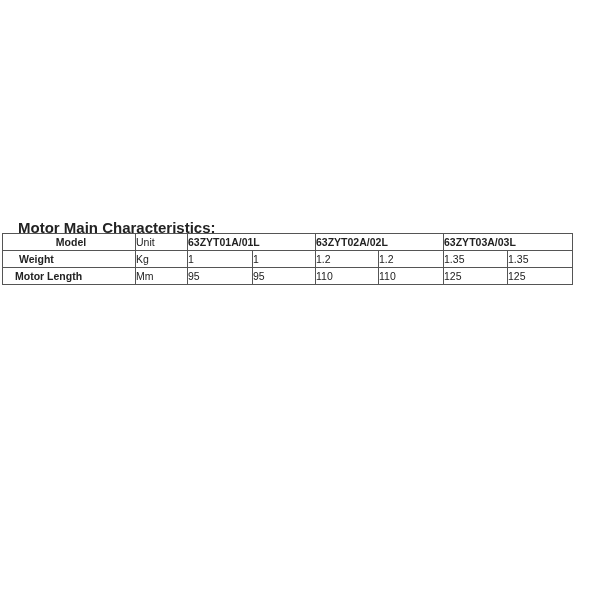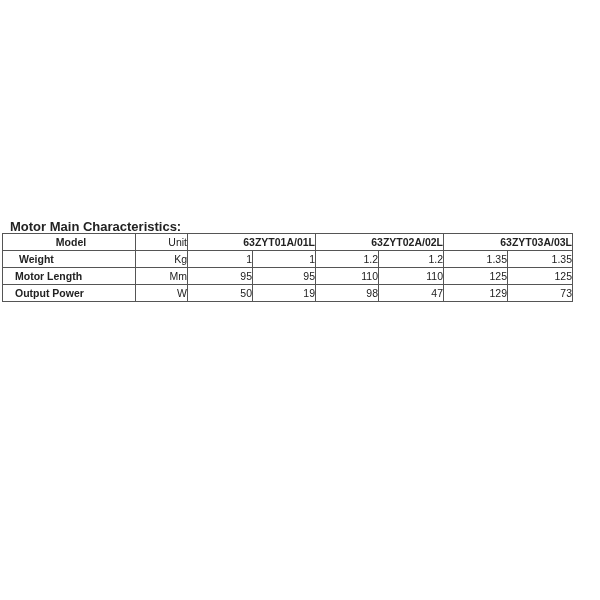--- a/index.html
+++ b/index.html
@@ -1,21 +1,21 @@
 <!DOCTYPE html>
 <html><head>
 <meta charset="utf-8">
 <style>
   html, body { margin: 0; padding: 0; background: #ffffff; }
   body { width: 600px; height: 600px; position: relative; overflow: hidden;
          font-family: "Liberation Sans", sans-serif; color: #222; }
-  .title { position: absolute; left: 10px; top: 219px; font-size: 13px; font-weight: bold; color: #222; }
+  .title { position: absolute; left: 18px; top: 219px; font-size: 15px; font-weight: bold; color: #222; }
   table.spec { position: absolute; left: 2px; top: 233px; border-collapse: collapse;
                font-size: 10.5px; table-layout: fixed; width: 570px; }
-  table.spec td { border: 1px solid #555; height: 16px; padding: 0; text-align: right;
+  table.spec td { border: 1px solid #555; height: 16px; padding: 0; text-align: left;
                   white-space: nowrap; color: #222; }
   table.spec td.label { font-weight: bold; text-align: left; padding-left: 8px; }
   table.spec td.label.center { text-align: center; padding-left: 4px; }
   table.spec td.label.ind1 { padding-left: 16px; }
   table.spec td.label.ind2 { padding-left: 12px; }
   table.spec td.head { font-weight: bold; }
 </style>
 </head>
 <body>
 
@@ -53,24 +53,14 @@
   <tr>
     <td class="label ind2">Motor Length</td>
     <td>Mm</td>
     <td>95</td>
     <td>95</td>
     <td>110</td>
     <td>110</td>
     <td>125</td>
     <td>125</td>
   </tr>
-  <tr>
-    <td class="label ind2">Output Power</td>
-    <td>W</td>
-    <td>50</td>
-    <td>19</td>
-    <td>98</td>
-    <td>47</td>
-    <td>129</td>
-    <td>73</td>
-  </tr>
 </tbody>
   </table>
 
 </body></html>

